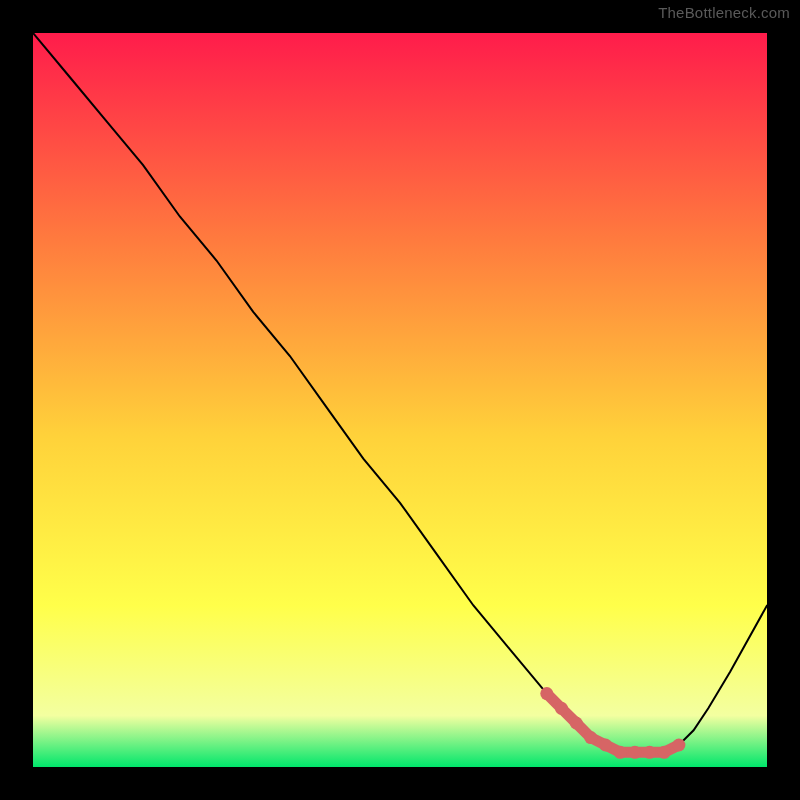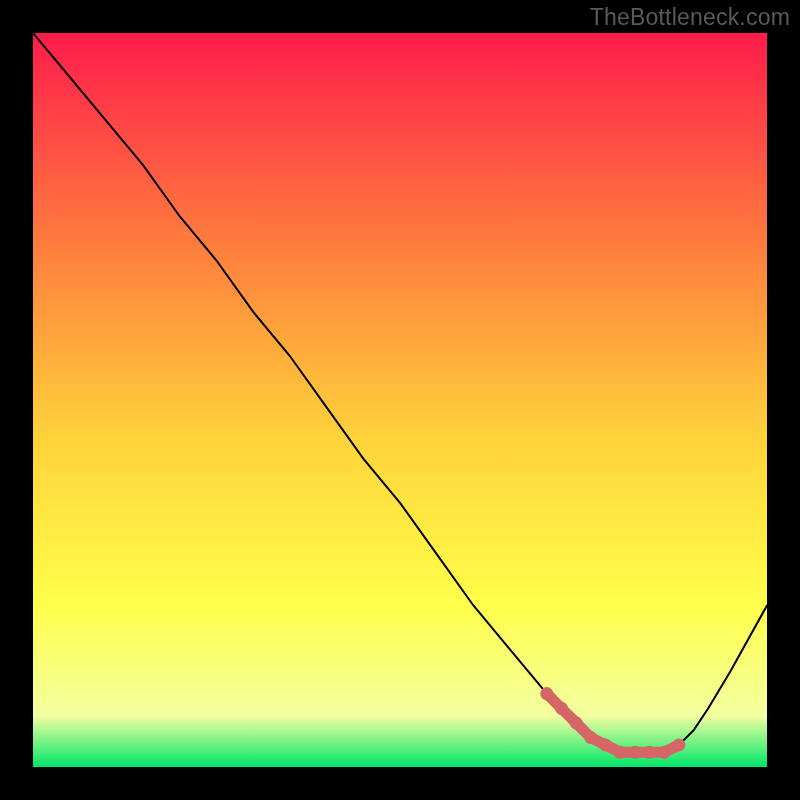--- a/index.html
+++ b/index.html
@@ -15,21 +15,21 @@
     position: relative;
     width: 800px;
     height: 800px;
     background: #000;
   }
   .watermark {
     position: absolute;
     top: 4px;
     right: 10px;
     color: #5a5a5a;
-    font-size: 23px;
+    font-size: 15px;
     font-weight: 500;
     letter-spacing: 0.2px;
     z-index: 20;
   }
   .plot-area {
     position: absolute;
     left: 33px;
     top: 33px;
     width: 734px;
     height: 734px;

